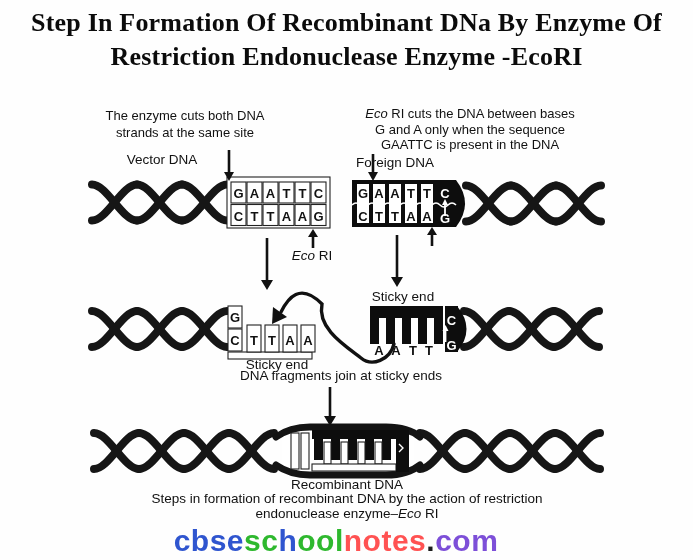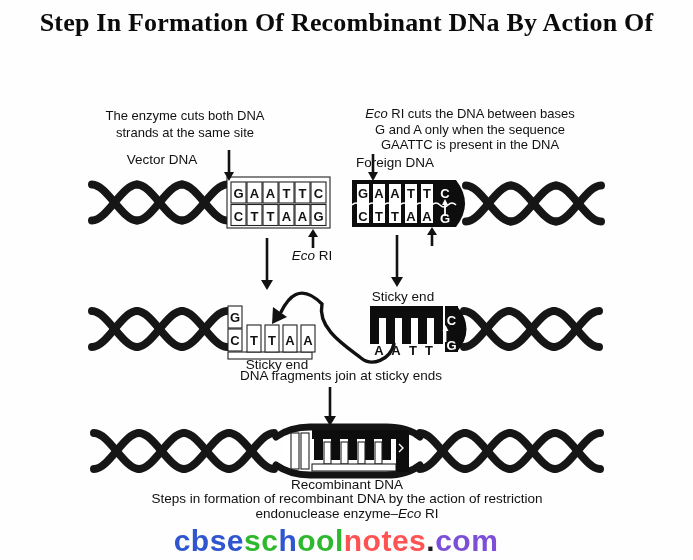--- a/index.html
+++ b/index.html
@@ -29,21 +29,22 @@
     position:absolute;top:524px;left:0;width:672px;text-align:center;
     font-weight:700;font-size:30px;letter-spacing:.5px;
   }
 </style>
 </head>
 <body>
 
 <div class="page">
 
   <div class="title">
-    <div>Step In Formation Of Recombinant DNa By Action Of</div>
+    <div>Step In Formation Of Recombinant DNa By Enzyme Of</div>
+    <div>Restriction Endonuclease Enzyme -EcoRI</div>
   </div>
 
   <svg class="diagram-svg" width="693" height="436" viewBox="0 0 693 436">
     <defs>
       <g id="hx">
         <path class="helix" d="M0,4 C15,4 30,40 45,40"></path>
         <path class="helix" d="M0,40 C15,40 30,4 45,4"></path>
       </g>
     </defs>
 

